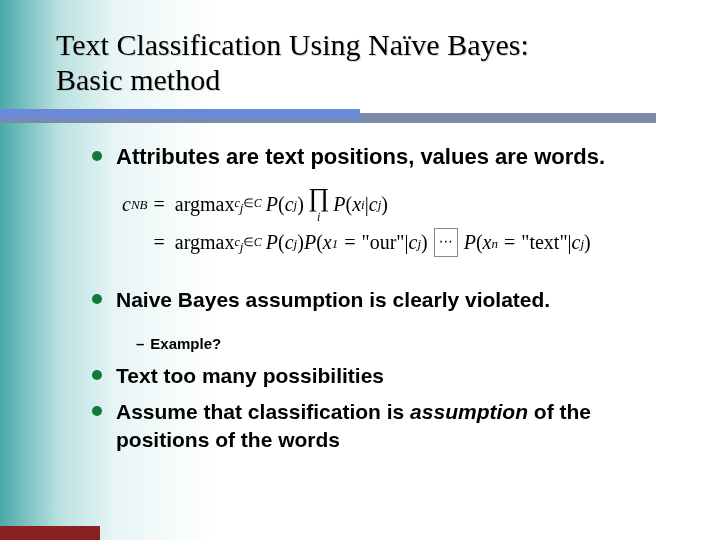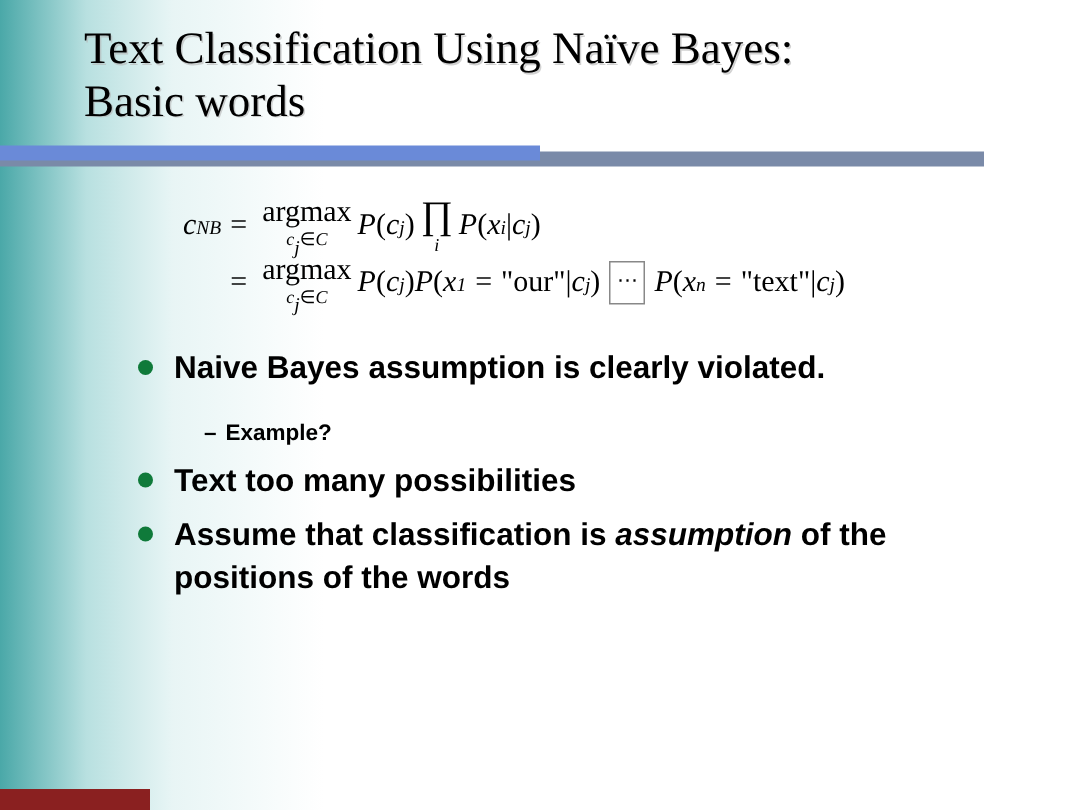--- a/index.html
+++ b/index.html
@@ -6,21 +6,21 @@
   html, body { width: 720px; height: 540px; overflow: hidden; }
   body {
     font-family: "Times New Roman", Times, serif;
     background: linear-gradient(to right, #4aa8a8 0%, #b8e0e0 8%, #e8f5f5 16%, #ffffff 30%, #ffffff 100%);
     position: relative;
   }
   .slide {
     width: 656px;
     height: 540px;
     position: relative;
-    padding: 16px 40px 20px 56px;
+    padding: 28px 40px 20px 56px;
   }
   .title {
     font-size: 30px;
     color: #000;
     line-height: 1.15;
     margin-bottom: 8px;
     text-shadow: 1px 1px 0 rgba(180,180,180,0.6);
   }
   .rule-wrap {
     position: relative;
@@ -71,21 +71,21 @@
     font-family: "Times New Roman", serif;
     font-style: italic;
     font-size: 20px;
     color: #000;
     margin: 14px 0 24px 30px;
     line-height: 1.9;
   }
   .formulae .line { white-space: nowrap; display: flex; align-items: center; }
   .sub { font-size: 13px; font-style: italic; vertical-align: sub; position: relative; top: 2px; }
   .eq { font-style: normal; margin: 0 6px; }
-  .argmax-block { display: inline-flex; flex-direction: column; align-items: center; margin: 0 4px; line-height: 1; }
+  .argmax-block { display: inline-flex; flex-direction: row; align-items: center; margin: 0 4px; line-height: 1; }
   .argmax-top { font-style: normal; }
   .argmax-bot { font-size: 12px; font-style: italic; margin-top: 2px; }
   .prod-block { display: inline-flex; flex-direction: column; align-items: center; margin: 0 4px; line-height: 1; }
   .prod-sym { font-size: 26px; font-style: normal; }
   .prod-sub { font-size: 12px; font-style: italic; margin-top: 0; }
   .paren { font-style: normal; }
   .upright { font-style: normal; }
   .hellip-box { border: 1px solid #888; padding: 0 4px; font-style: normal; font-size: 14px; margin: 0 6px; }
   .b2-text, .b3-text {
     font-family: Arial, Helvetica, sans-serif;
@@ -112,30 +112,34 @@
     background: #8a2020;
   }
 </style>
 </head>
 <body>
 
 <div class="slide">
 
   <div class="title">
     <span>Text Classification Using Naïve Bayes:</span><br>
-    <span>Basic words</span>
+    <span>Basic method</span>
   </div>
 
   <div class="rule-wrap">
     <div class="rule-shadow"></div>
     <div class="rule-bar"></div>
   </div>
 
   <div class="content">
 
+    <div class="bullet-row">
+      <div class="bul"></div>
+      <div class="b1-text">Attributes are text positions, values are words.</div>
+    </div>
 
     <div class="formulae">
       <div class="line">
         <span>c</span>
           <span class="sub">NB</span>
         <span class="eq">=</span>
         <span class="argmax-block">
           <span class="argmax-top">argmax</span>
           <span class="argmax-bot"><span>c</span><span class="sub">j</span><span class="upright">∈</span>C</span>
         </span>

